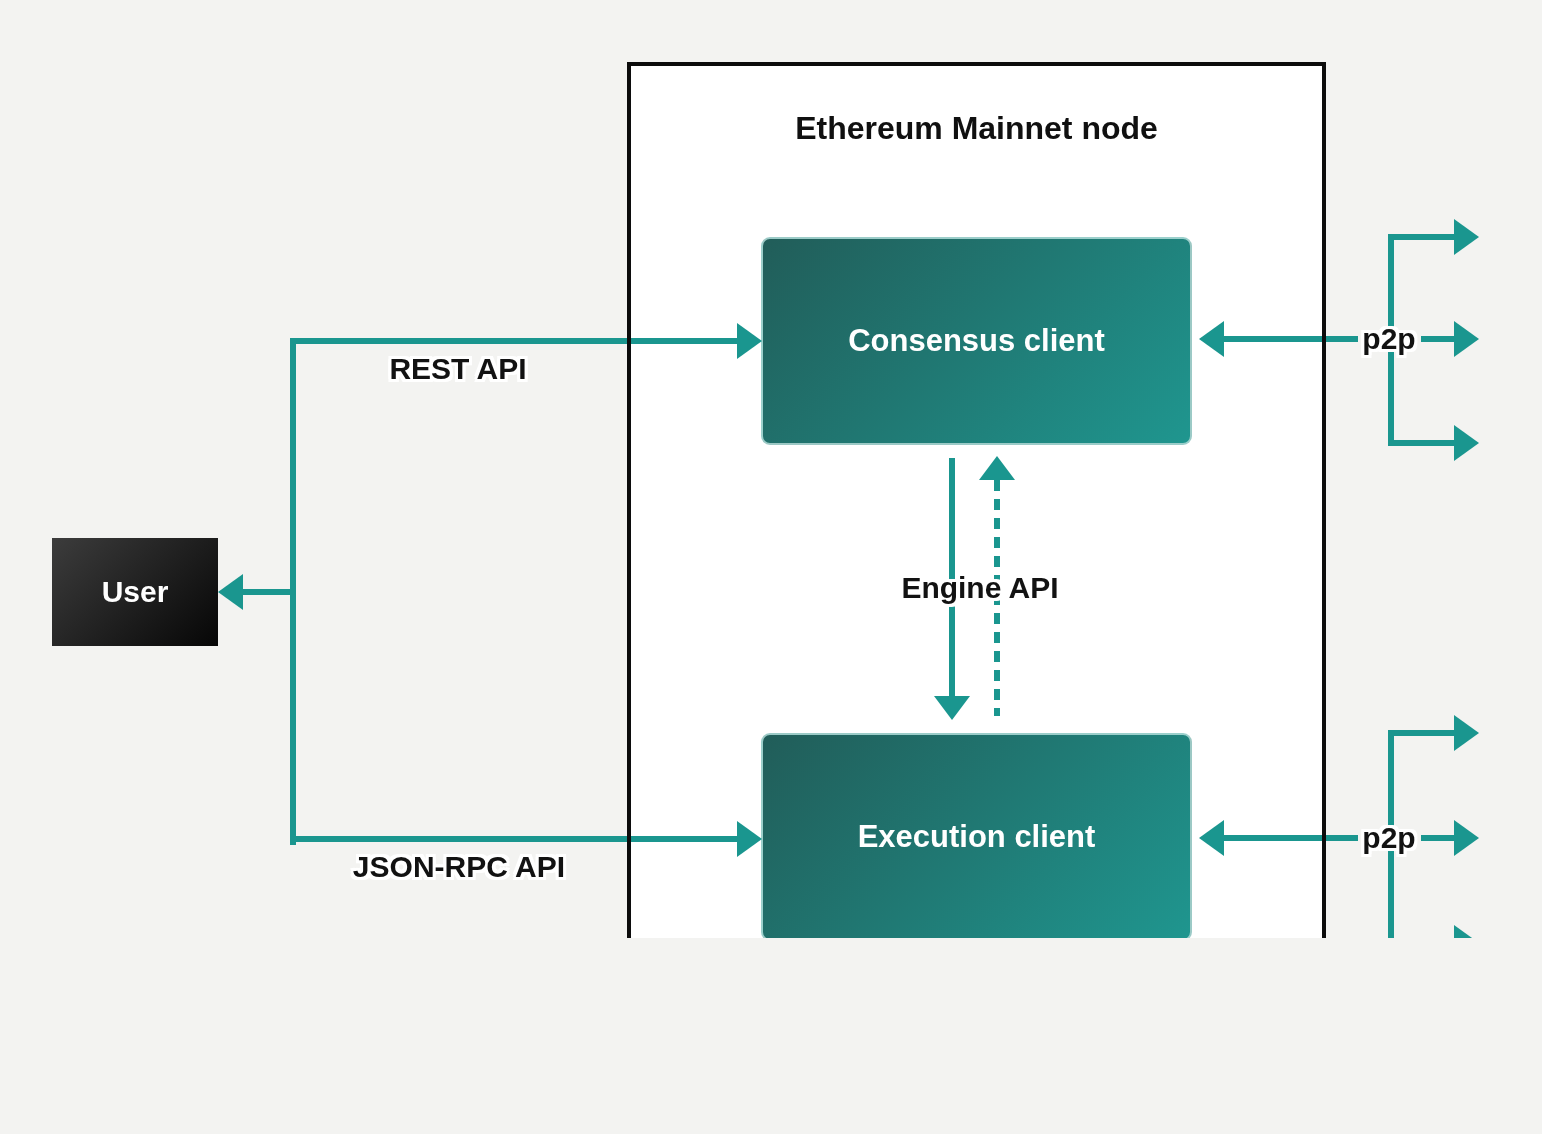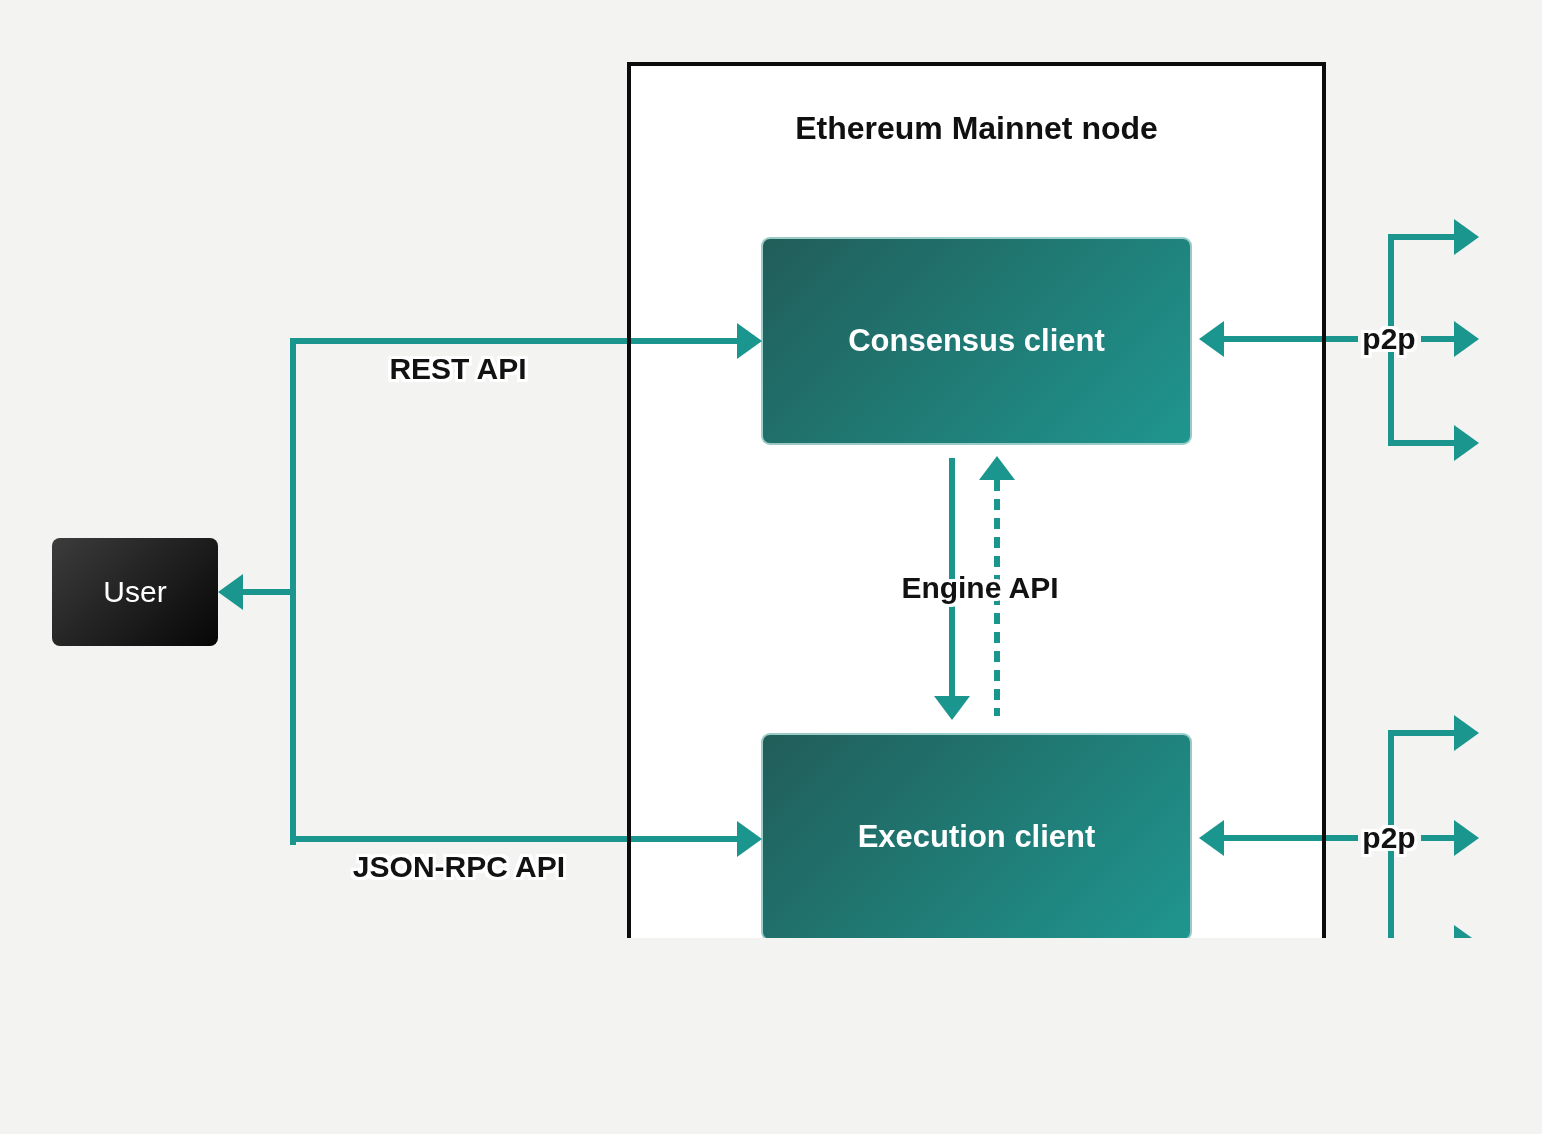--- a/index.html
+++ b/index.html
@@ -44,24 +44,24 @@
     display:flex; align-items:center; justify-content:center;
     color:var(--client-text,#ffffff);
     font-size:31px; font-weight:700;
     z-index:2;
   }
   .consensus{ left:761px; top:237px; }
   .execution{ left:761px; top:733px; }
   
   .user-box{
     position:absolute; left:52px; top:538px; width:166px; height:108px;
-    border-radius:8px;
+    border-radius:0;
     background:linear-gradient(135deg, var(--user-grad-a,#3c3c3c) 0%, var(--user-grad-b,#060606) 100%);
     display:flex; align-items:center; justify-content:center;
-    color:#ffffff; font-size:30px; font-weight:400;
+    color:#ffffff; font-size:30px; font-weight:700;
     z-index:2;
   }
   
   .line{
     position:absolute;
     background:var(--accent,#1a968f);
     z-index:3;
   }
   .dotted-v{
     position:absolute;

